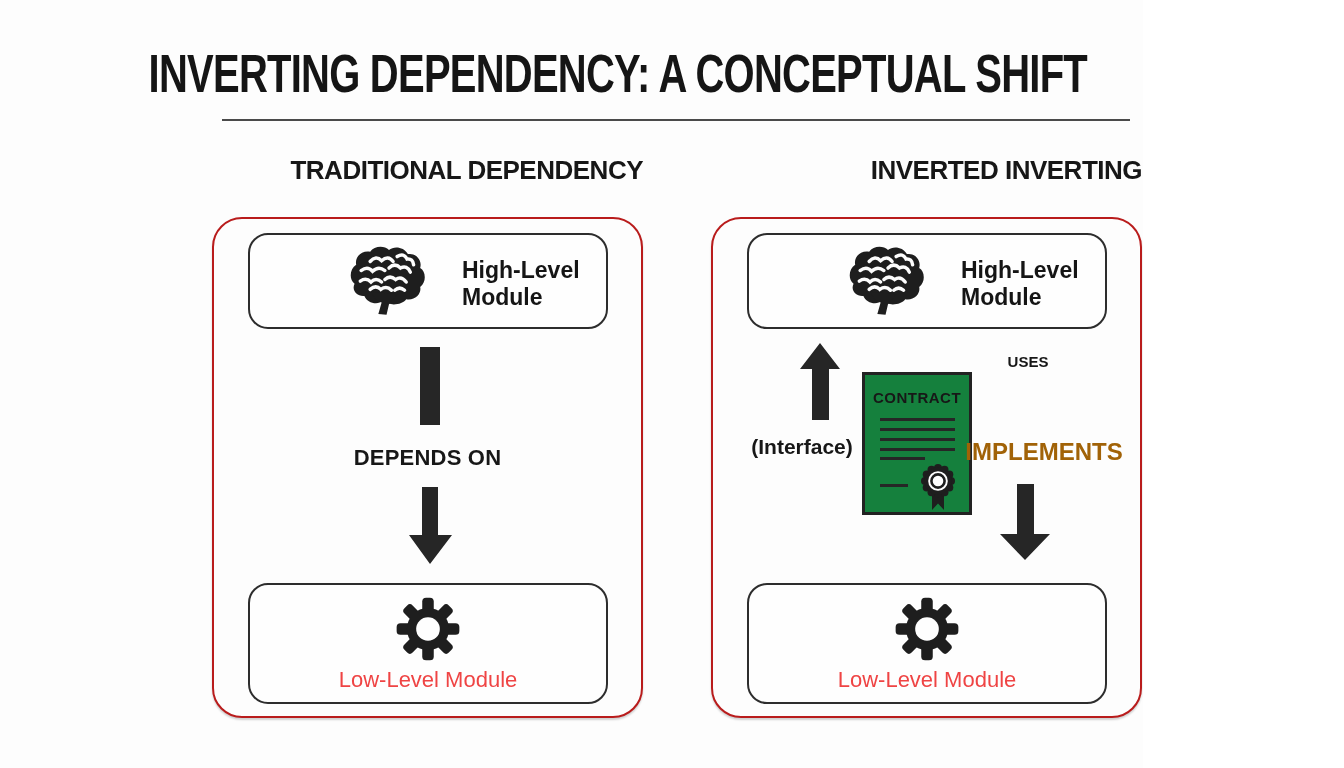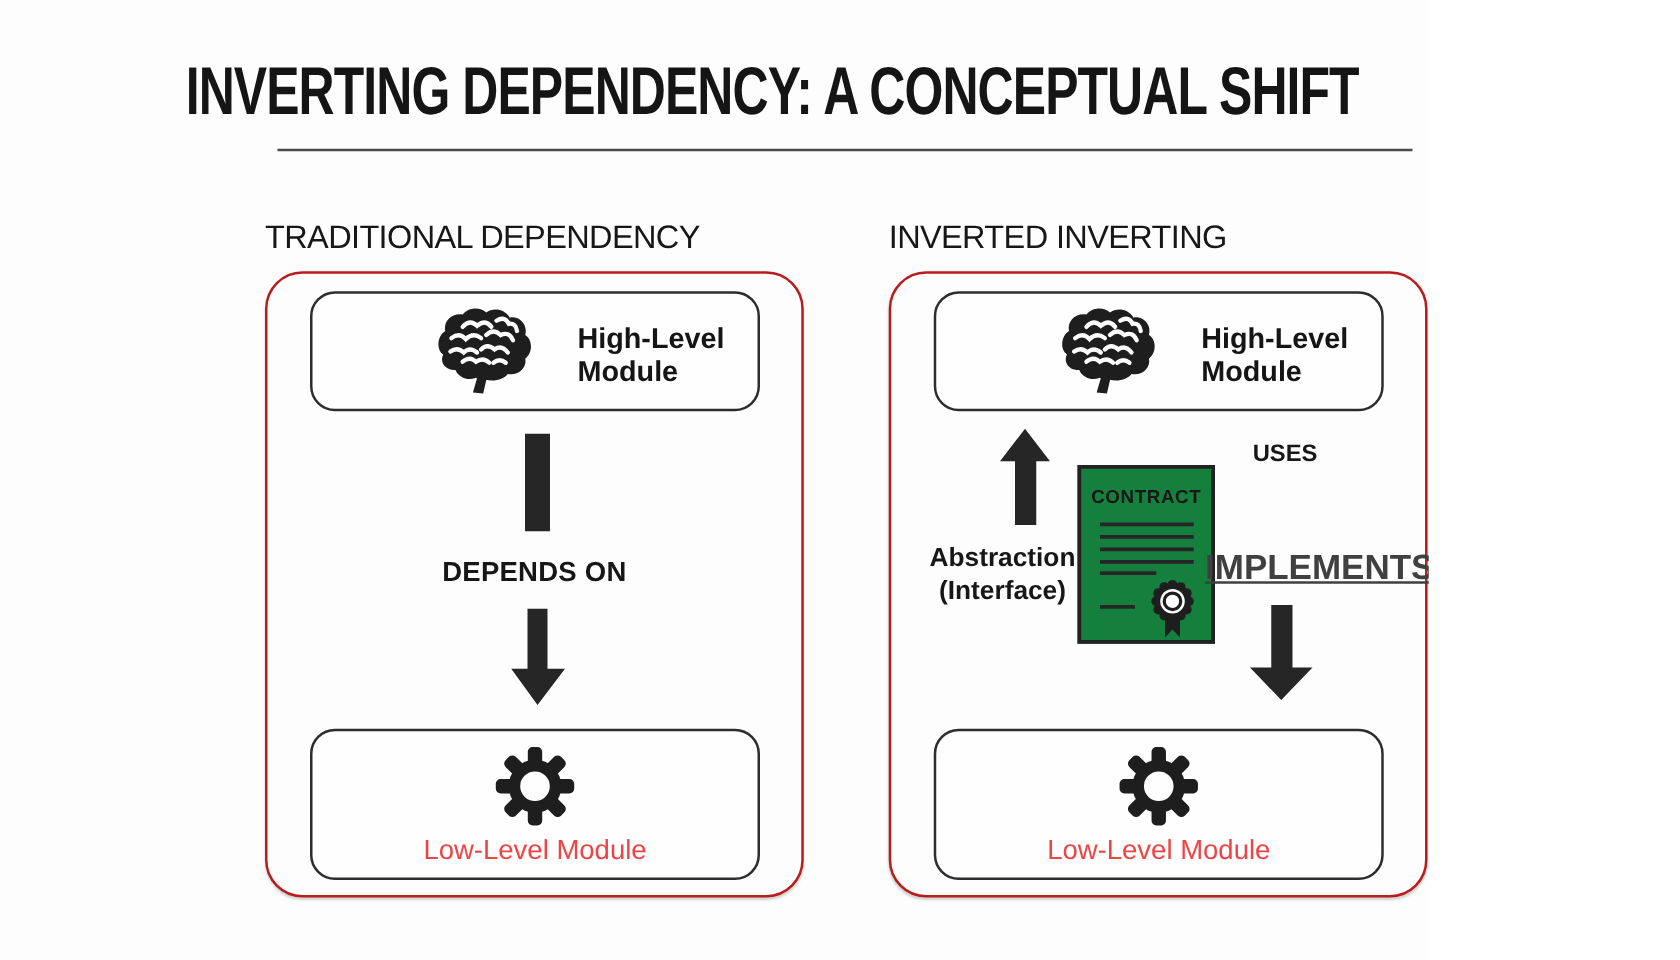--- a/index.html
+++ b/index.html
@@ -9,22 +9,22 @@
   }
   .title{
     position:absolute;left:0;right:0;top:42px;text-align:center;
     font-size:54px;font-weight:bold;letter-spacing:-1px;color:#151515;
     transform:scaleX(0.74);white-space:nowrap;
   }
   .title-rule{
     position:absolute;left:222px;top:119px;width:908px;height:2px;background:#4a4a4a;
   }
   .heading{
-    position:absolute;top:174px;width:431px;text-align:left;
-    font-size:26px;font-weight:normal;letter-spacing:-0.5px;color:#171717;white-space:nowrap;
+    position:absolute;top:155px;width:431px;text-align:right;
+    font-size:26px;font-weight:bold;letter-spacing:-0.5px;color:#171717;white-space:nowrap;
   }
   .heading-left{left:212px;}
   .heading-right{left:711px;}
   .panel{
     position:absolute;top:217px;width:431px;height:501px;
     border:2px solid #b91c1c;border-radius:30px;background:#fdfdfd;box-sizing:border-box;
     box-shadow:0 2px 2px rgba(0,0,0,0.18);
   }
   .panel-left{left:212px;}
   .panel-right{left:711px;}
@@ -53,25 +53,25 @@
   .dep-arrow{left:193px;top:266px;width:48px;height:82px;}
   .up-arrow{left:85px;top:122px;width:44px;height:82px;}
   .impl-arrow{left:285px;top:263px;width:54px;height:80px;}
   .abs-label{
     position:absolute;left:9px;top:215px;width:160px;text-align:center;
     font-size:21px;font-weight:bold;line-height:26px;color:#171717;
   }
   .abs-label span{display:block;}
   .uses-label{
     position:absolute;left:275px;top:134px;width:80px;text-align:center;
-    font-size:19px;font-weight:bold;color:#171717;
+    font-size:15px;font-weight:bold;color:#171717;
   }
   .impl-label{
     position:absolute;left:251px;top:219px;width:160px;text-align:center;
-    font-size:28px;font-weight:bold;color:#404040;text-decoration:underline;
+    font-size:24px;font-weight:bold;color:#a16207;
   }
   .contract{
     position:absolute;left:149px;top:153px;width:110px;height:143px;
     border:3px solid #222;background:#15803d;box-sizing:border-box;
   }
   .contract-title{
     position:absolute;left:0;right:0;top:14px;text-align:center;
     font-size:15px;font-weight:bold;letter-spacing:0.5px;color:#171717;
   }
   .c-line{position:absolute;left:15px;height:3px;background:#262626;}
@@ -163,21 +163,20 @@
         <span>High-Level</span>
         <span>Module</span>
       </div>
     </div>
 
     <svg class="arrow-svg up-arrow" viewBox="0 0 44 82">
       <polygon fill="#262626" points="22,2 42,28 31,28 31,79 14,79 14,28 2,28"></polygon>
     </svg>
 
     <div class="abs-label">
-      <span>Abstraction</span>
       <span>(Interface)</span>
     </div>
 
     <div class="contract">
       <div class="contract-title">CONTRACT</div>
       <div class="c-line c1"></div>
       <div class="c-line c2"></div>
       <div class="c-line c3"></div>
       <div class="c-line c4"></div>
       <div class="c-line c5"></div>

